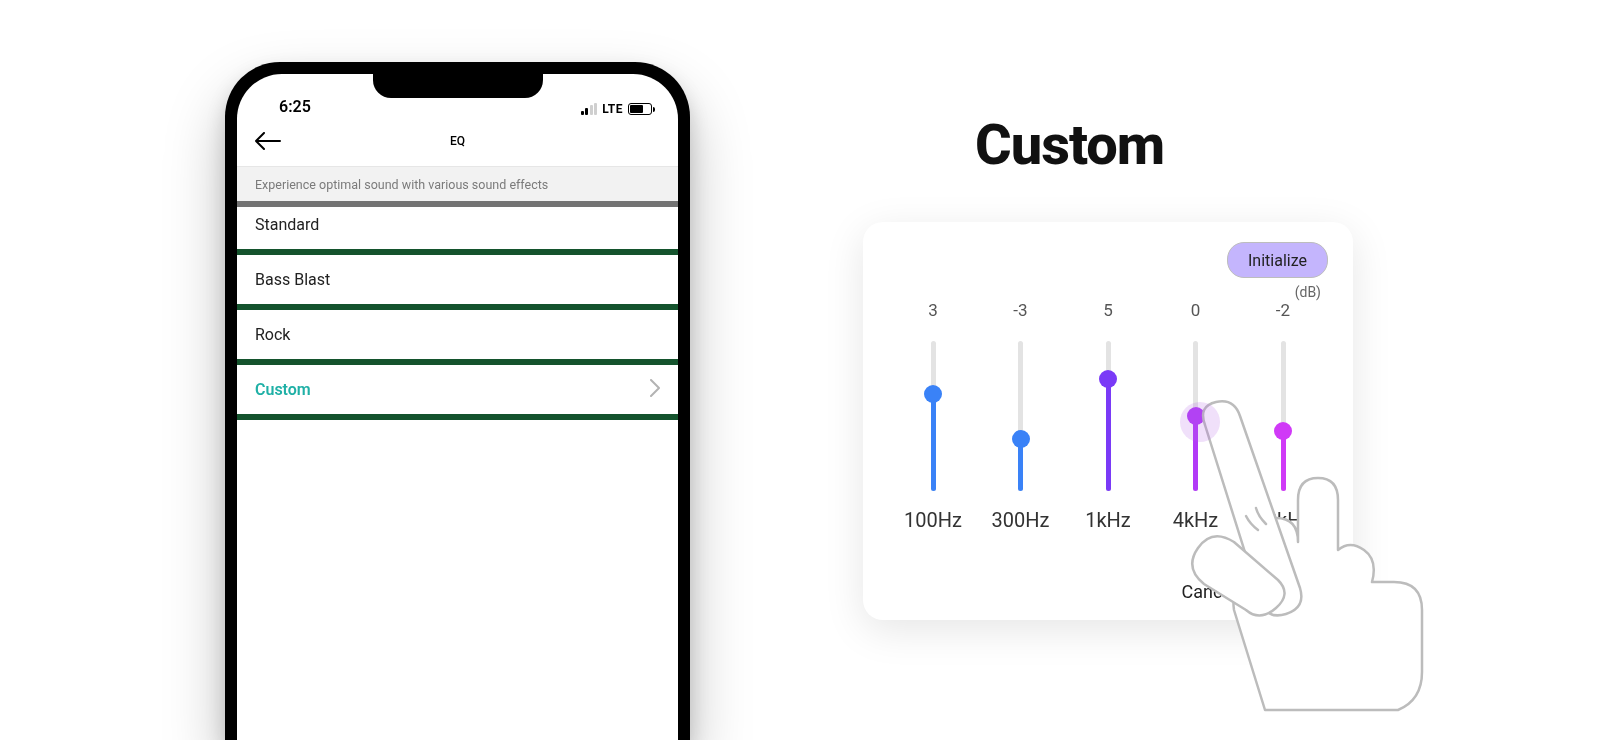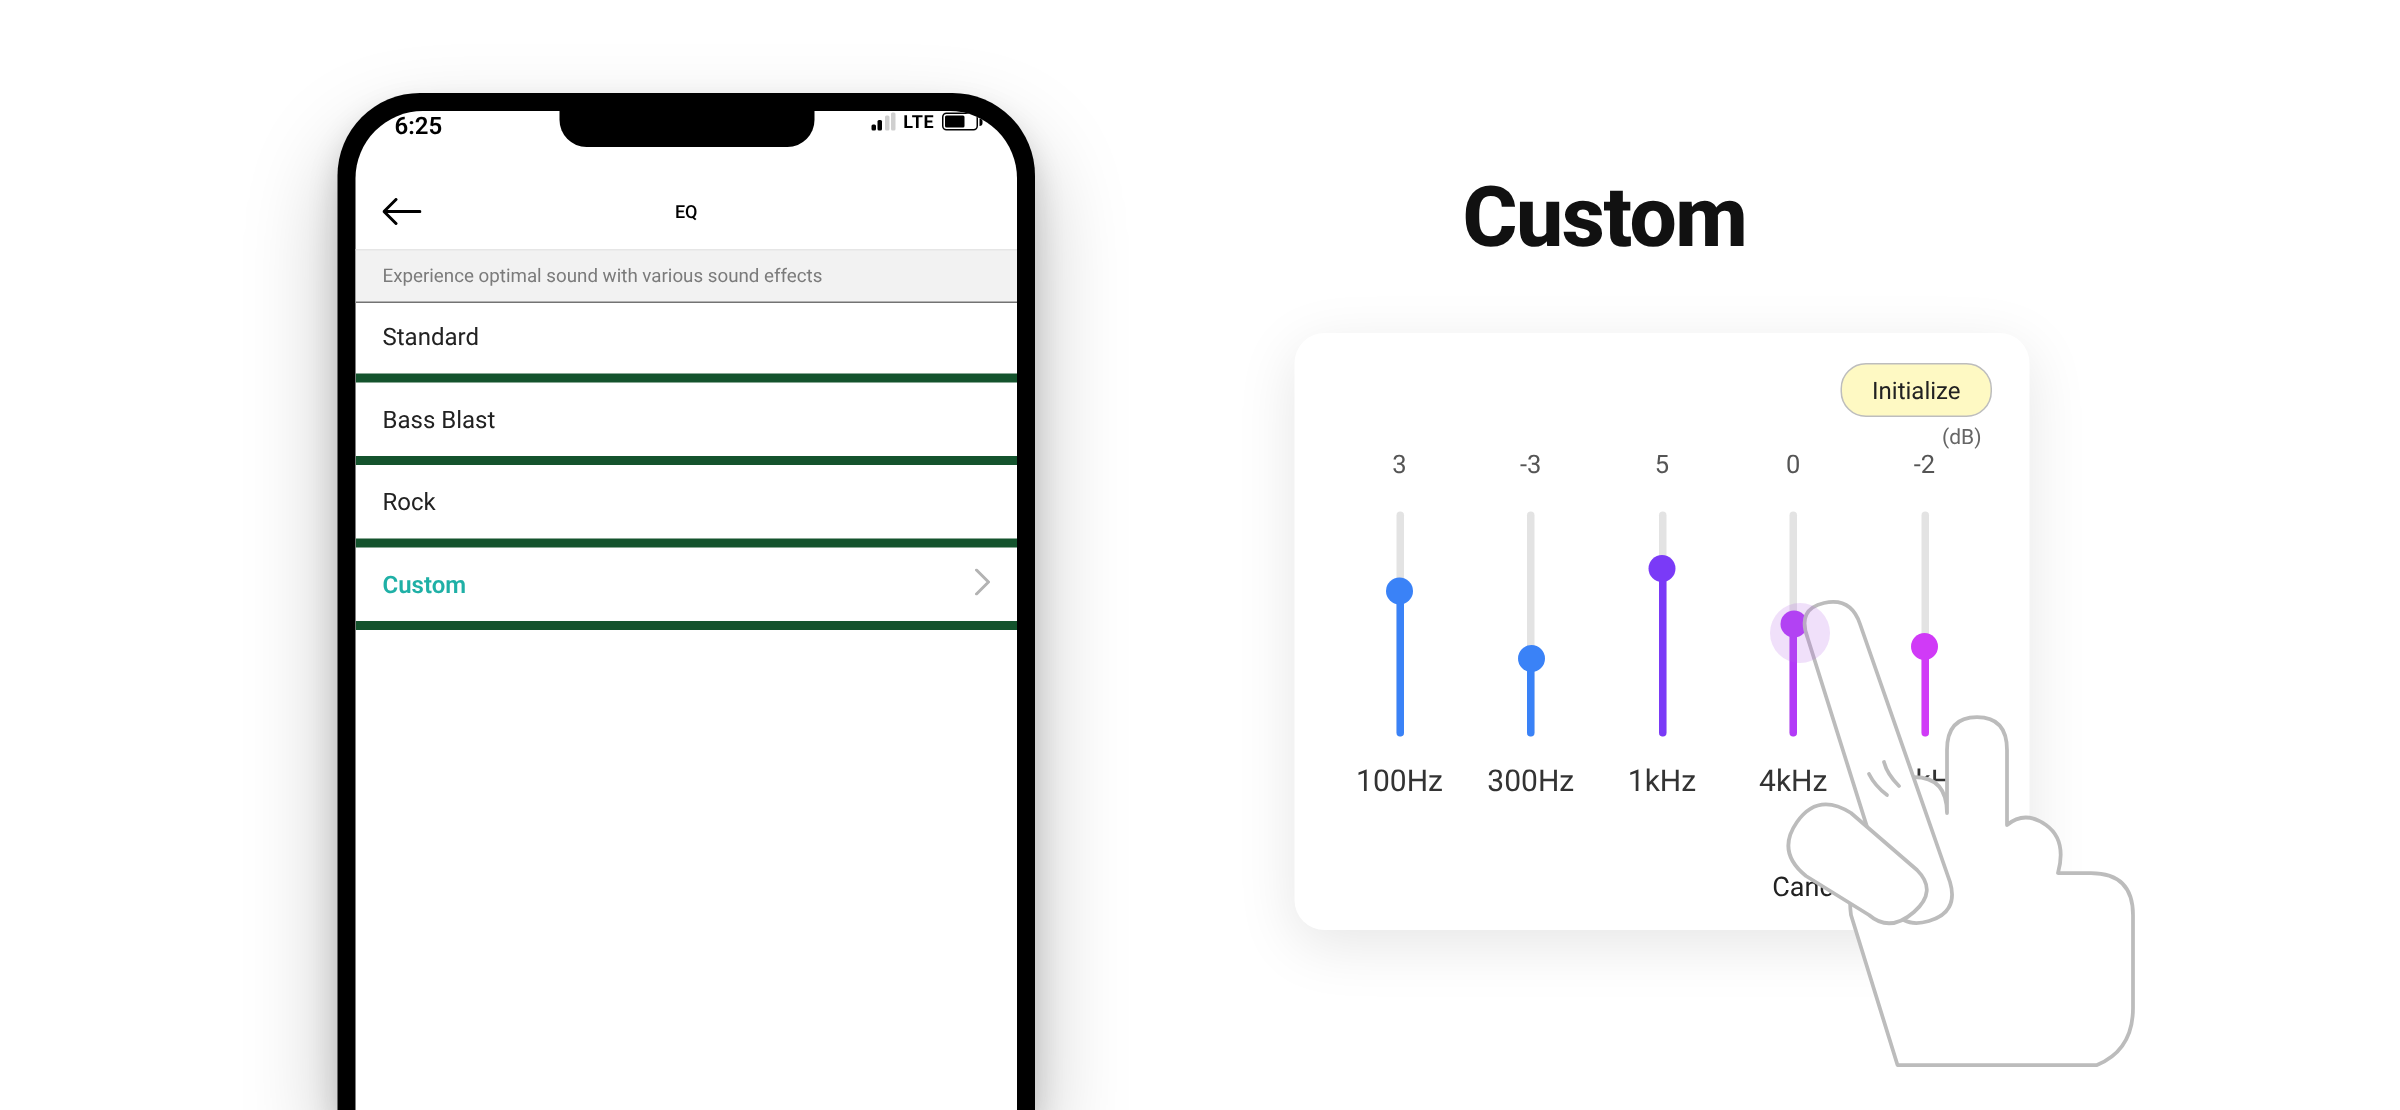--- a/index.html
+++ b/index.html
@@ -44,25 +44,25 @@
     height: 24px;
     background: #000;
     border-radius: 0 0 18px 18px;
     z-index: 10;
   }
 
   
   .status-bar {
     position: absolute;
     top: 0;
-    left: 0;
+    left: 16px;
     right: 0;
     height: 42px;
     display: flex;
-    align-items: flex-start;
+    align-items: flex-end;
     justify-content: space-between;
     padding: 0 26px;
     box-sizing: border-box;
     font-size: 16px;
     font-weight: 600;
     color: #000;
   }
   .status-right {
     display: flex;
     align-items: center;
@@ -133,21 +133,21 @@
   }
 
   
   .subtitle-strip {
     position: absolute;
     top: 92px;
     left: 0; right: 0;
     height: 34px;
     background: #f2f2f2;
     border-top: 1px solid #e6e6e6;
-    border-bottom: 1px solid #737373;
+    border-bottom: 6px solid #737373;
     display: flex;
     align-items: center;
     padding: 0 18px;
     font-size: 12.5px;
     color: #7b7b7b;
   }
 
   
   .eq-list {
     position: absolute;
@@ -194,21 +194,21 @@
   }
 
   .init-btn {
     position: absolute;
     top: 20px;
     right: 25px;
     height: 34px;
     padding: 0 20px;
     border: 1.5px solid #bdbdbd;
     border-radius: 17px;
-    background: #fef9c3;
+    background: #c4b5fd;
     font-size: 16px;
     color: #222;
     cursor: pointer;
     display: flex;
     align-items: center;
   }
 
   .db-label {
     position: absolute;
     top: 62px;

